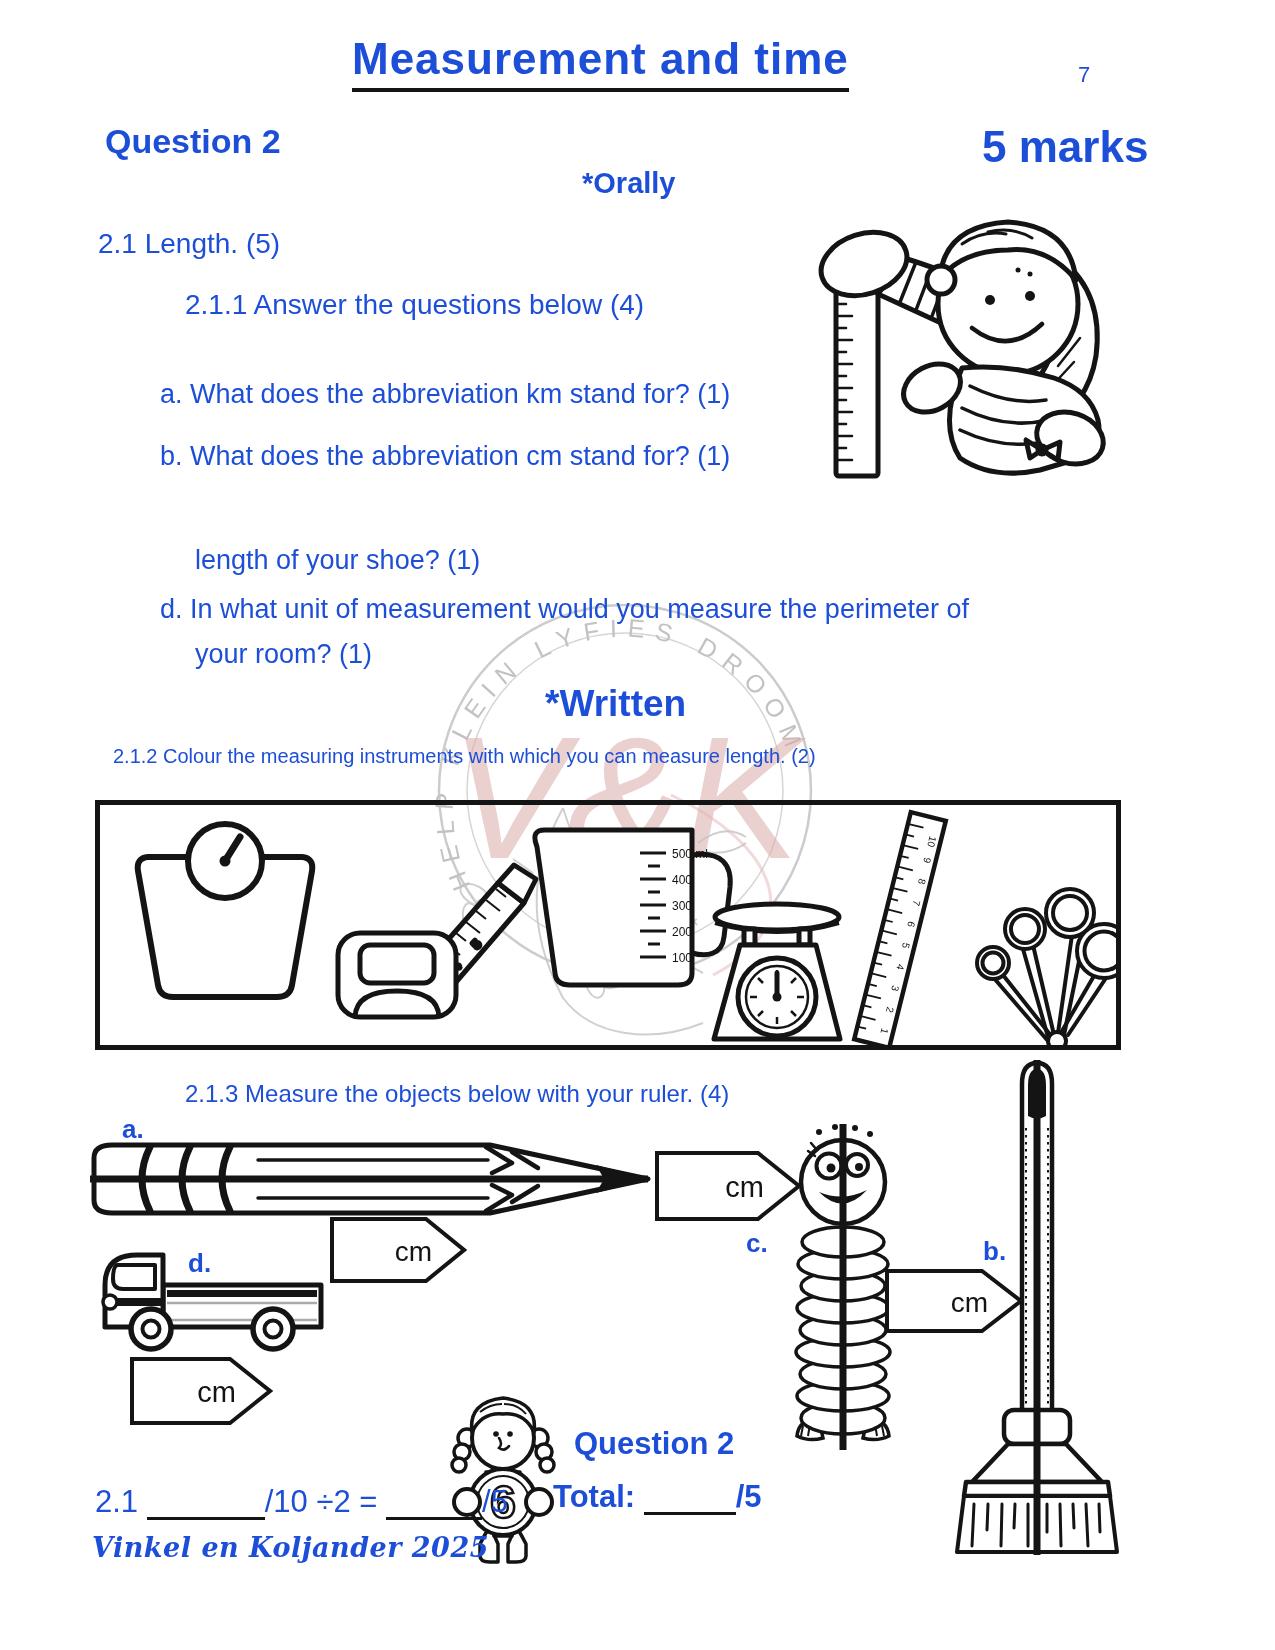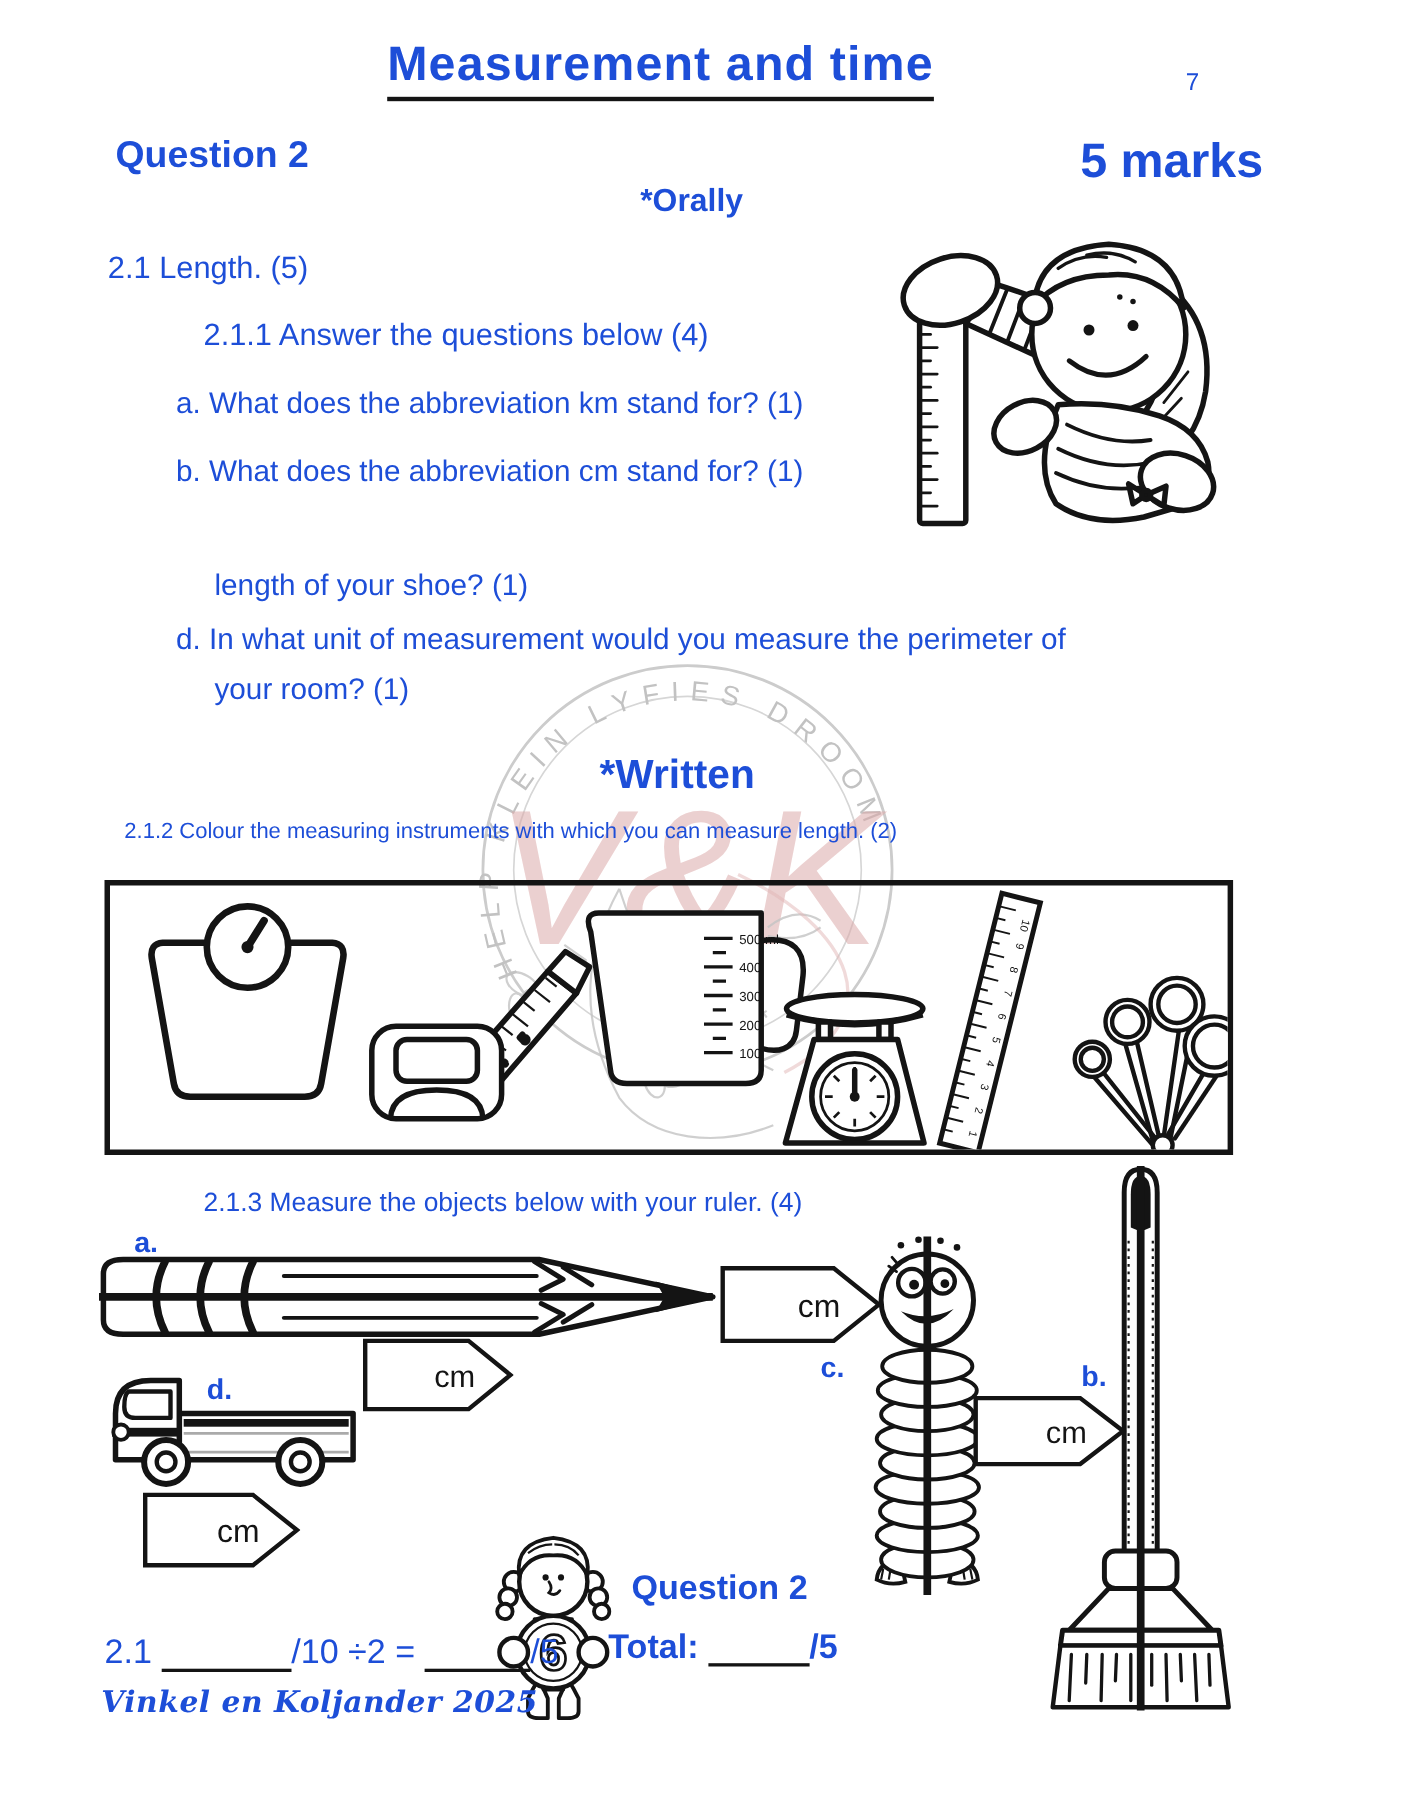--- a/index.html
+++ b/index.html
@@ -7,21 +7,21 @@
         font-family:"Liberation Sans","DejaVu Sans",sans-serif;color:#141414;overflow:hidden;}
   .t{position:absolute;white-space:nowrap;color:#1d4ed8;z-index:2;}
   .title{left:352px;top:34px;font-size:44px;font-weight:700;letter-spacing:1px;
          border-bottom:4px solid #141414;padding-bottom:4px;}
   .pagenum{left:1078px;top:62px;font-size:22px;}
   .qhead{left:105px;top:122px;font-size:34px;font-weight:600;}
   .marks{left:982px;top:122px;font-size:44px;font-weight:600;}
   .orally{left:558px;top:167px;font-size:29px;font-weight:600;margin-left:24px;}
   .s21{left:98px;top:228px;font-size:28px;}
   .s211{left:185px;top:289px;font-size:28px;}
-  .qline{font-size:27px;}
+  .qline{font-size:27px;margin-top:28px;}
   .qa{left:160px;top:351px;}
   .qb{left:160px;top:413px;}
   .qc1{left:160px;top:474px;}
   .qc2{left:195px;top:517px;}
   .qd1{left:160px;top:566px;}
   .qd2{left:195px;top:611px;}
   .written{left:545px;top:683px;font-size:37px;font-weight:600;}
   .s212{left:113px;top:745px;font-size:20px;}
   .box{position:absolute;left:95px;top:800px;width:1016px;height:240px;
        border:5px solid #141414;z-index:1;background:transparent;}

